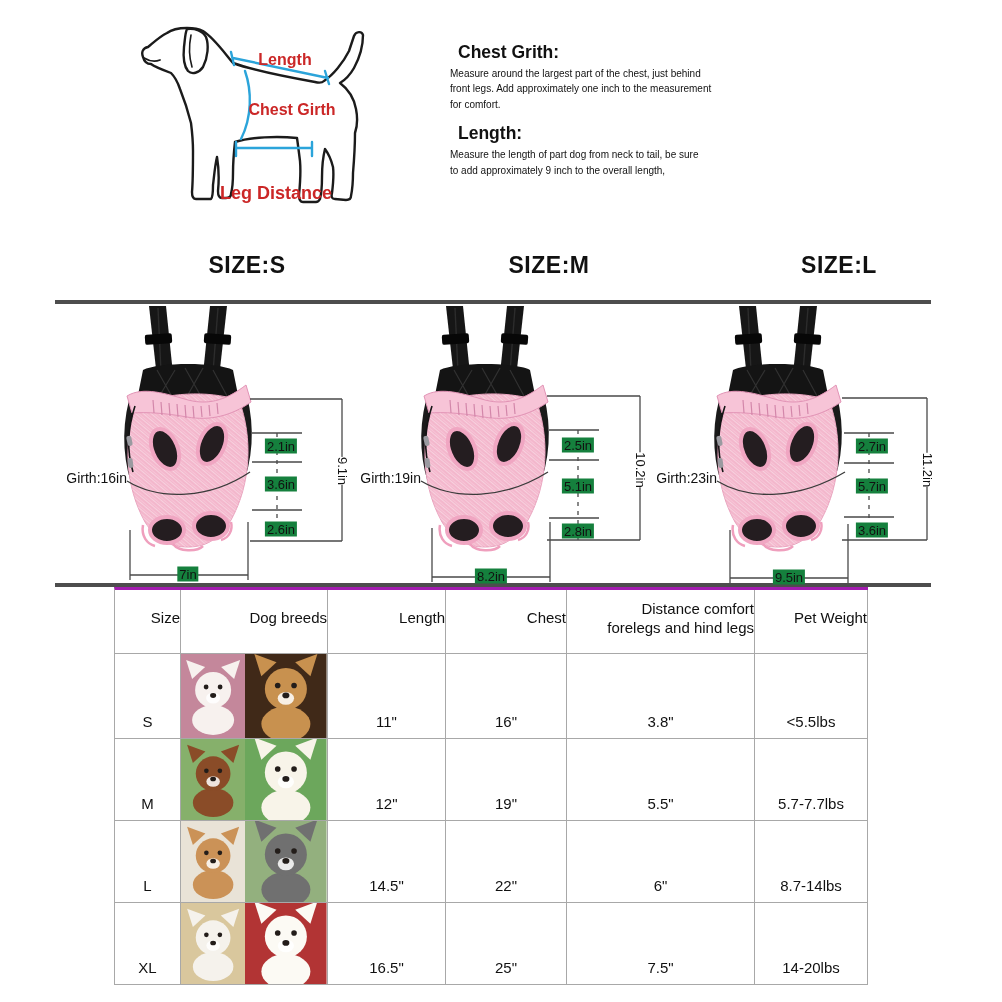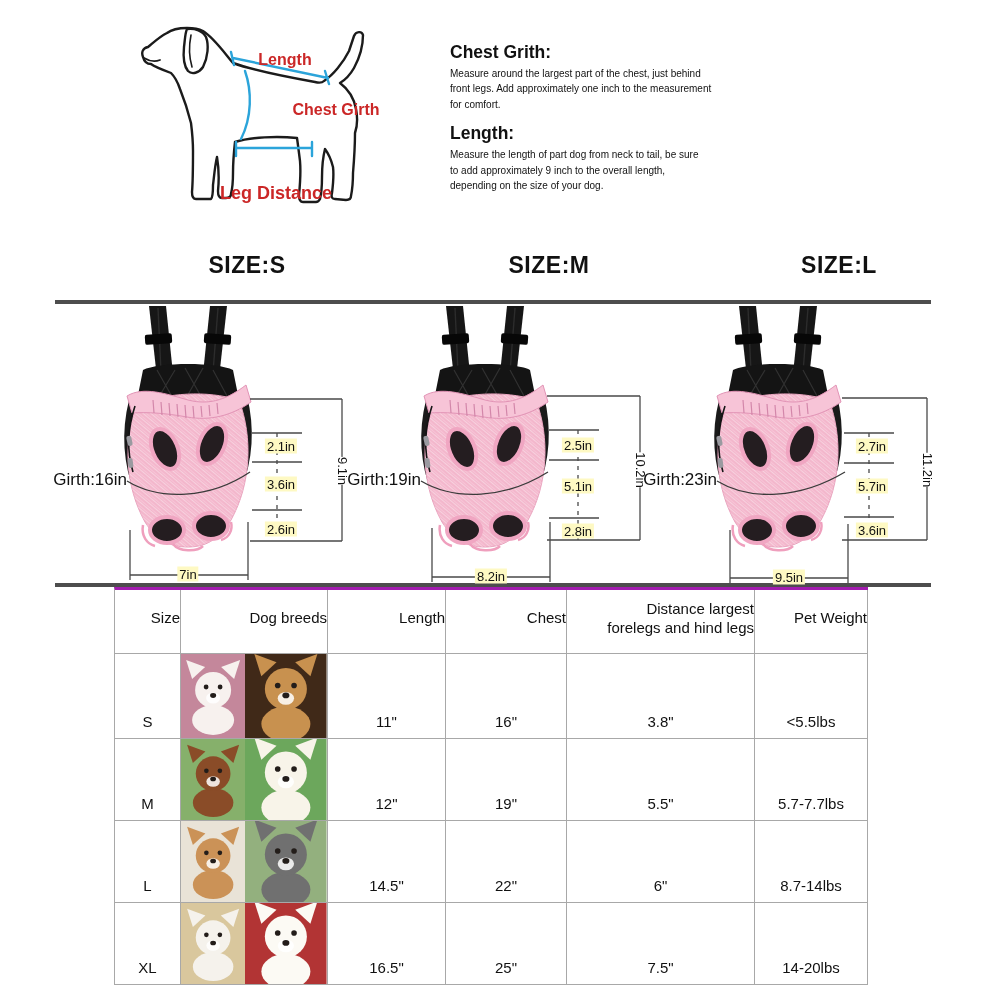--- a/index.html
+++ b/index.html
@@ -2,37 +2,37 @@
 <html><head>
 <meta charset="utf-8">
 <style>
   html,body{margin:0;padding:0;background:#ffffff;}
   body{width:1002px;height:1002px;position:relative;font-family:"Liberation Sans",sans-serif;color:#111;overflow:hidden;}
   .abs{position:absolute;}
   
   #diagram{left:135px;top:25px;width:250px;height:190px;}
   .diag-label{position:absolute;color:#cb2727;font-weight:bold;white-space:nowrap;transform:translate(-50%,-50%);}
   #label-length{left:150px;top:35px;font-size:16px;}
-  #label-chest-girth{left:157px;top:85px;font-size:16px;margin-left:44px;}
+  #label-chest-girth{left:157px;top:85px;font-size:16px;}
   #label-leg-distance{left:141px;top:135px;font-size:18px;margin-top:33px;}
   
   #instructions{left:450px;top:42px;width:420px;}
-  .instr-heading{font-size:17.5px;font-weight:bold;margin:0 0 3px 0;}
+  .instr-heading{font-size:17.5px;font-weight:bold;margin:0 0 3px 8px;}
   .instr-line{font-size:10px;line-height:15.4px;}
   .instr-sec2{margin-top:11px;}
   
   .size-title{position:absolute;top:252px;font-size:23px;font-weight:bold;letter-spacing:.5px;transform:translateX(-50%);white-space:nowrap;margin-left:24px;}
   
   .bar{position:absolute;left:55px;width:876px;height:4px;background:#4d4d4d;}
   
   .bag{position:absolute;top:300px;width:150px;height:260px;}
   .bag svg{width:100%;height:100%;display:block;}
   
-  .mlabel{position:absolute;font-size:13px;white-space:nowrap;background:#fef9c3;padding:0 2px;transform:translate(-50%,-50%);}
-  .girth-label{position:absolute;font-size:17px;white-space:nowrap;text-align:right;width:74px;}
+  .mlabel{position:absolute;font-size:13px;white-space:nowrap;background:#15803d;padding:0 2px;transform:translate(-50%,-50%);}
+  .girth-label{position:absolute;font-size:14px;white-space:nowrap;text-align:right;width:74px;}
   .rot-label{position:absolute;font-size:13px;white-space:nowrap;background:#fff;padding:1px 0;transform:translate(-50%,-50%) rotate(90deg);}
   
   #size-table{left:114px;top:587px;width:753px;display:grid;grid-template-columns:66px 147px 118px 121px 188px 113px;grid-template-rows:64px 85px 82px 82px 82px;border-left:1px solid #a8a8a8;border-top:3px solid #a21caf;}
   .cell{border-right:1px solid #a8a8a8;border-bottom:1px solid #a8a8a8;display:flex;align-items:flex-end;justify-content:center;font-size:15px;padding-bottom:8px;box-sizing:border-box;}
   .hcell{flex-direction:column;line-height:19px;text-align:center;}
   .photo-cell{padding:0;align-items:stretch;flex-direction:row;}
   .photo{height:100%;}
   .photo svg{width:100%;height:100%;display:block;}
   .photo-a{width:44%;}
   .photo-b{width:56%;}
@@ -107,21 +107,20 @@
   <div>
     <div class="instr-heading">Chest Grith:</div>
     <div class="instr-line">Measure around the largest part of the chest, just behind</div>
     <div class="instr-line">front legs. Add approximately one inch to the measurement</div>
     <div class="instr-line">for comfort.</div>
   </div>
   <div class="instr-sec2">
     <div class="instr-heading">Length:</div>
     <div class="instr-line">Measure the length of part dog from neck to tail, be sure</div>
     <div class="instr-line">to add approximately 9 inch to the overall length,</div>
-    <div class="instr-line">depending on the size of your dog.</div>
   </div>
 </div>
 
 <span class="size-title" style="left:223px">SIZE:S</span>
 <span class="size-title" style="left:525px">SIZE:M</span>
 <span class="size-title" style="left:815px">SIZE:L</span>
 
 <div class="bar" style="top:300px"></div>
 <div class="bar" style="top:583px"></div>
 
@@ -197,21 +196,21 @@
   <div class="cell hcell">
       <span>Dog breeds</span>
     </div>
   <div class="cell hcell">
       <span>Length</span>
     </div>
   <div class="cell hcell">
       <span>Chest</span>
     </div>
   <div class="cell hcell">
-      <span>Distance largest</span>
+      <span>Distance comfort</span>
       <span>forelegs and hind legs</span>
     </div>
   <div class="cell hcell">
       <span>Pet Weight</span>
     </div>
 
   <div class="cell">
       <span>S</span>
     </div>
   <div class="cell photo-cell">

